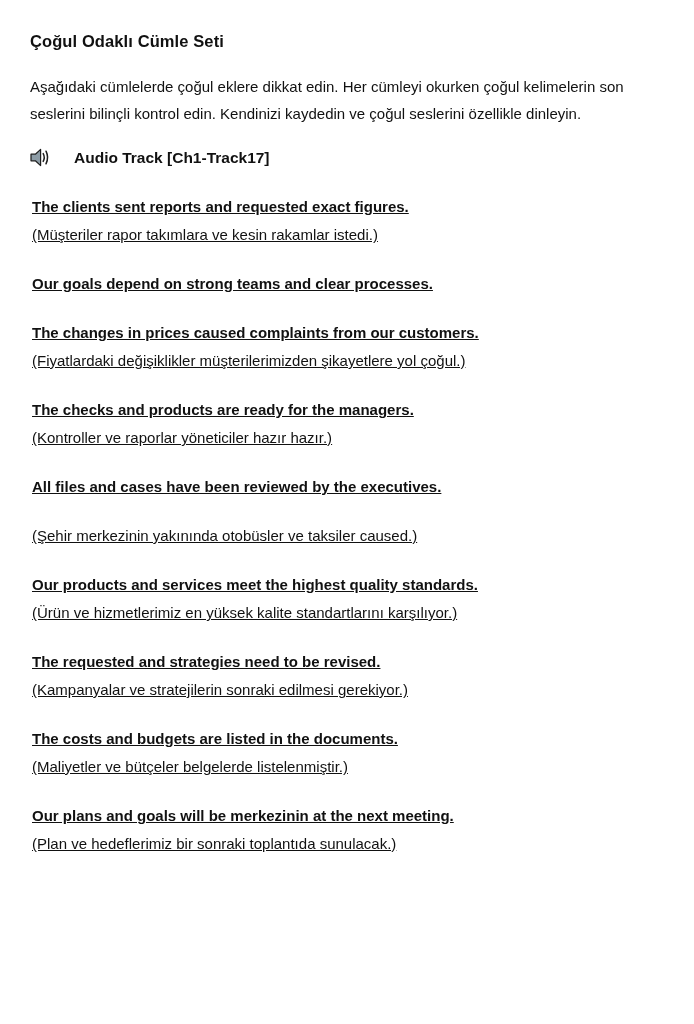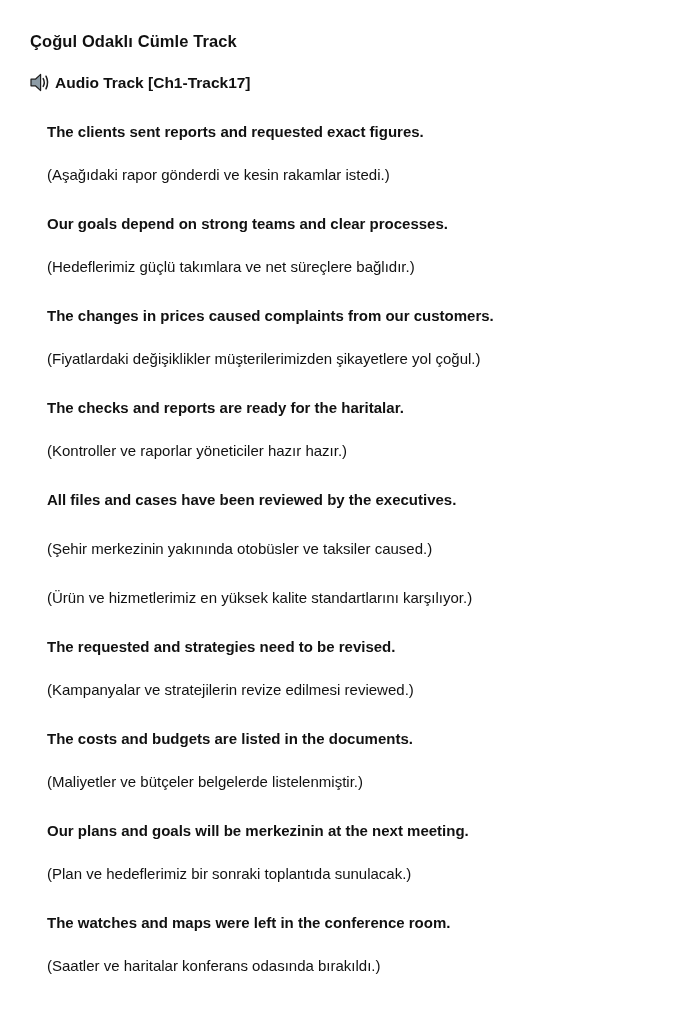--- a/index.html
+++ b/index.html
@@ -26,113 +26,111 @@
   }
   .intro {
     font-size: 15px;
     line-height: 27px;
     margin: 0 0 21px 0;
     max-width: 638px;
   }
   .audio-line {
     display: flex;
     align-items: center;
-    gap: 4px;
+    gap: 23px;
     margin: 0 0 27px 0;
   }
   .speaker {
     display: inline-flex;
     width: 21px;
     height: 19px;
   }
   .audio-label {
     font-size: 15.5px;
     font-weight: bold;
   }
   .pair {
     margin: 0 0 23px 0;
   }
   .pair p {
-    margin: 17px;
+    margin: 2px;
     font-size: 15px;
     line-height: 26px;
+    text-decoration: underline;
   }
   .en {
     font-weight: bold;
   }
   .tr {
     font-weight: normal;
   }
 </style>
 </head>
 <body>
 
 <div class="page">
 
-  <h1 class="page-title">Çoğul Odaklı Cümle Track</h1>
+  <h1 class="page-title">Çoğul Odaklı Cümle Seti</h1>
 
+  <p class="intro">Aşağıdaki cümlelerde çoğul eklere dikkat edin. Her cümleyi okurken çoğul kelimelerin son seslerini bilinçli kontrol edin. Kendinizi kaydedin ve çoğul seslerini özellikle dinleyin.</p>
 
   <div class="audio-line">
     <span class="speaker">
       <svg width="21" height="19" viewBox="0 0 21 19" aria-hidden="true">
         <polygon points="1,6.2 5.4,6.2 10.6,1.4 10.6,17.6 5.4,12.8 1,12.8" fill="#8d9ca6" stroke="#1c1c1c" stroke-width="1.2" stroke-linejoin="round"></polygon>
         <path d="M13.2,5.6 Q15.3,9.5 13.2,13.4" fill="none" stroke="#1c1c1c" stroke-width="1.5" stroke-linecap="round"></path>
         <path d="M16,3.2 Q19.2,9.5 16,15.8" fill="none" stroke="#1c1c1c" stroke-width="1.5" stroke-linecap="round"></path>
       </svg>
     </span>
     <span class="audio-label">Audio Track [Ch1-Track17]</span>
   </div>
 
   <div id="sentence-list">
   <div class="pair">
     <p class="en">The clients sent reports and requested exact figures.</p>
-    <p class="tr">(Aşağıdaki rapor gönderdi ve kesin rakamlar istedi.)</p>
+    <p class="tr">(Müşteriler rapor takımlara ve kesin rakamlar istedi.)</p>
   </div>
 
   <div class="pair">
     <p class="en">Our goals depend on strong teams and clear processes.</p>
-    <p class="tr">(Hedeflerimiz güçlü takımlara ve net süreçlere bağlıdır.)</p>
   </div>
 
   <div class="pair">
     <p class="en">The changes in prices caused complaints from our customers.</p>
     <p class="tr">(Fiyatlardaki değişiklikler müşterilerimizden şikayetlere yol çoğul.)</p>
   </div>
 
   <div class="pair">
-    <p class="en">The checks and reports are ready for the haritalar.</p>
+    <p class="en">The checks and products are ready for the managers.</p>
     <p class="tr">(Kontroller ve raporlar yöneticiler hazır hazır.)</p>
   </div>
 
   <div class="pair">
     <p class="en">All files and cases have been reviewed by the executives.</p>
   </div>
 
   <div class="pair">
     <p class="tr">(Şehir merkezinin yakınında otobüsler ve taksiler caused.)</p>
   </div>
 
   <div class="pair">
+    <p class="en">Our products and services meet the highest quality standards.</p>
     <p class="tr">(Ürün ve hizmetlerimiz en yüksek kalite standartlarını karşılıyor.)</p>
   </div>
 
   <div class="pair">
     <p class="en">The requested and strategies need to be revised.</p>
-    <p class="tr">(Kampanyalar ve stratejilerin revize edilmesi reviewed.)</p>
+    <p class="tr">(Kampanyalar ve stratejilerin sonraki edilmesi gerekiyor.)</p>
   </div>
 
   <div class="pair">
     <p class="en">The costs and budgets are listed in the documents.</p>
     <p class="tr">(Maliyetler ve bütçeler belgelerde listelenmiştir.)</p>
   </div>
 
   <div class="pair">
     <p class="en">Our plans and goals will be merkezinin at the next meeting.</p>
     <p class="tr">(Plan ve hedeflerimiz bir sonraki toplantıda sunulacak.)</p>
   </div>
 
-  <div class="pair">
-    <p class="en">The watches and maps were left in the conference room.</p>
-    <p class="tr">(Saatler ve haritalar konferans odasında bırakıldı.)</p>
-  </div>
 </div>
 
 </div>
 
 </body></html>

